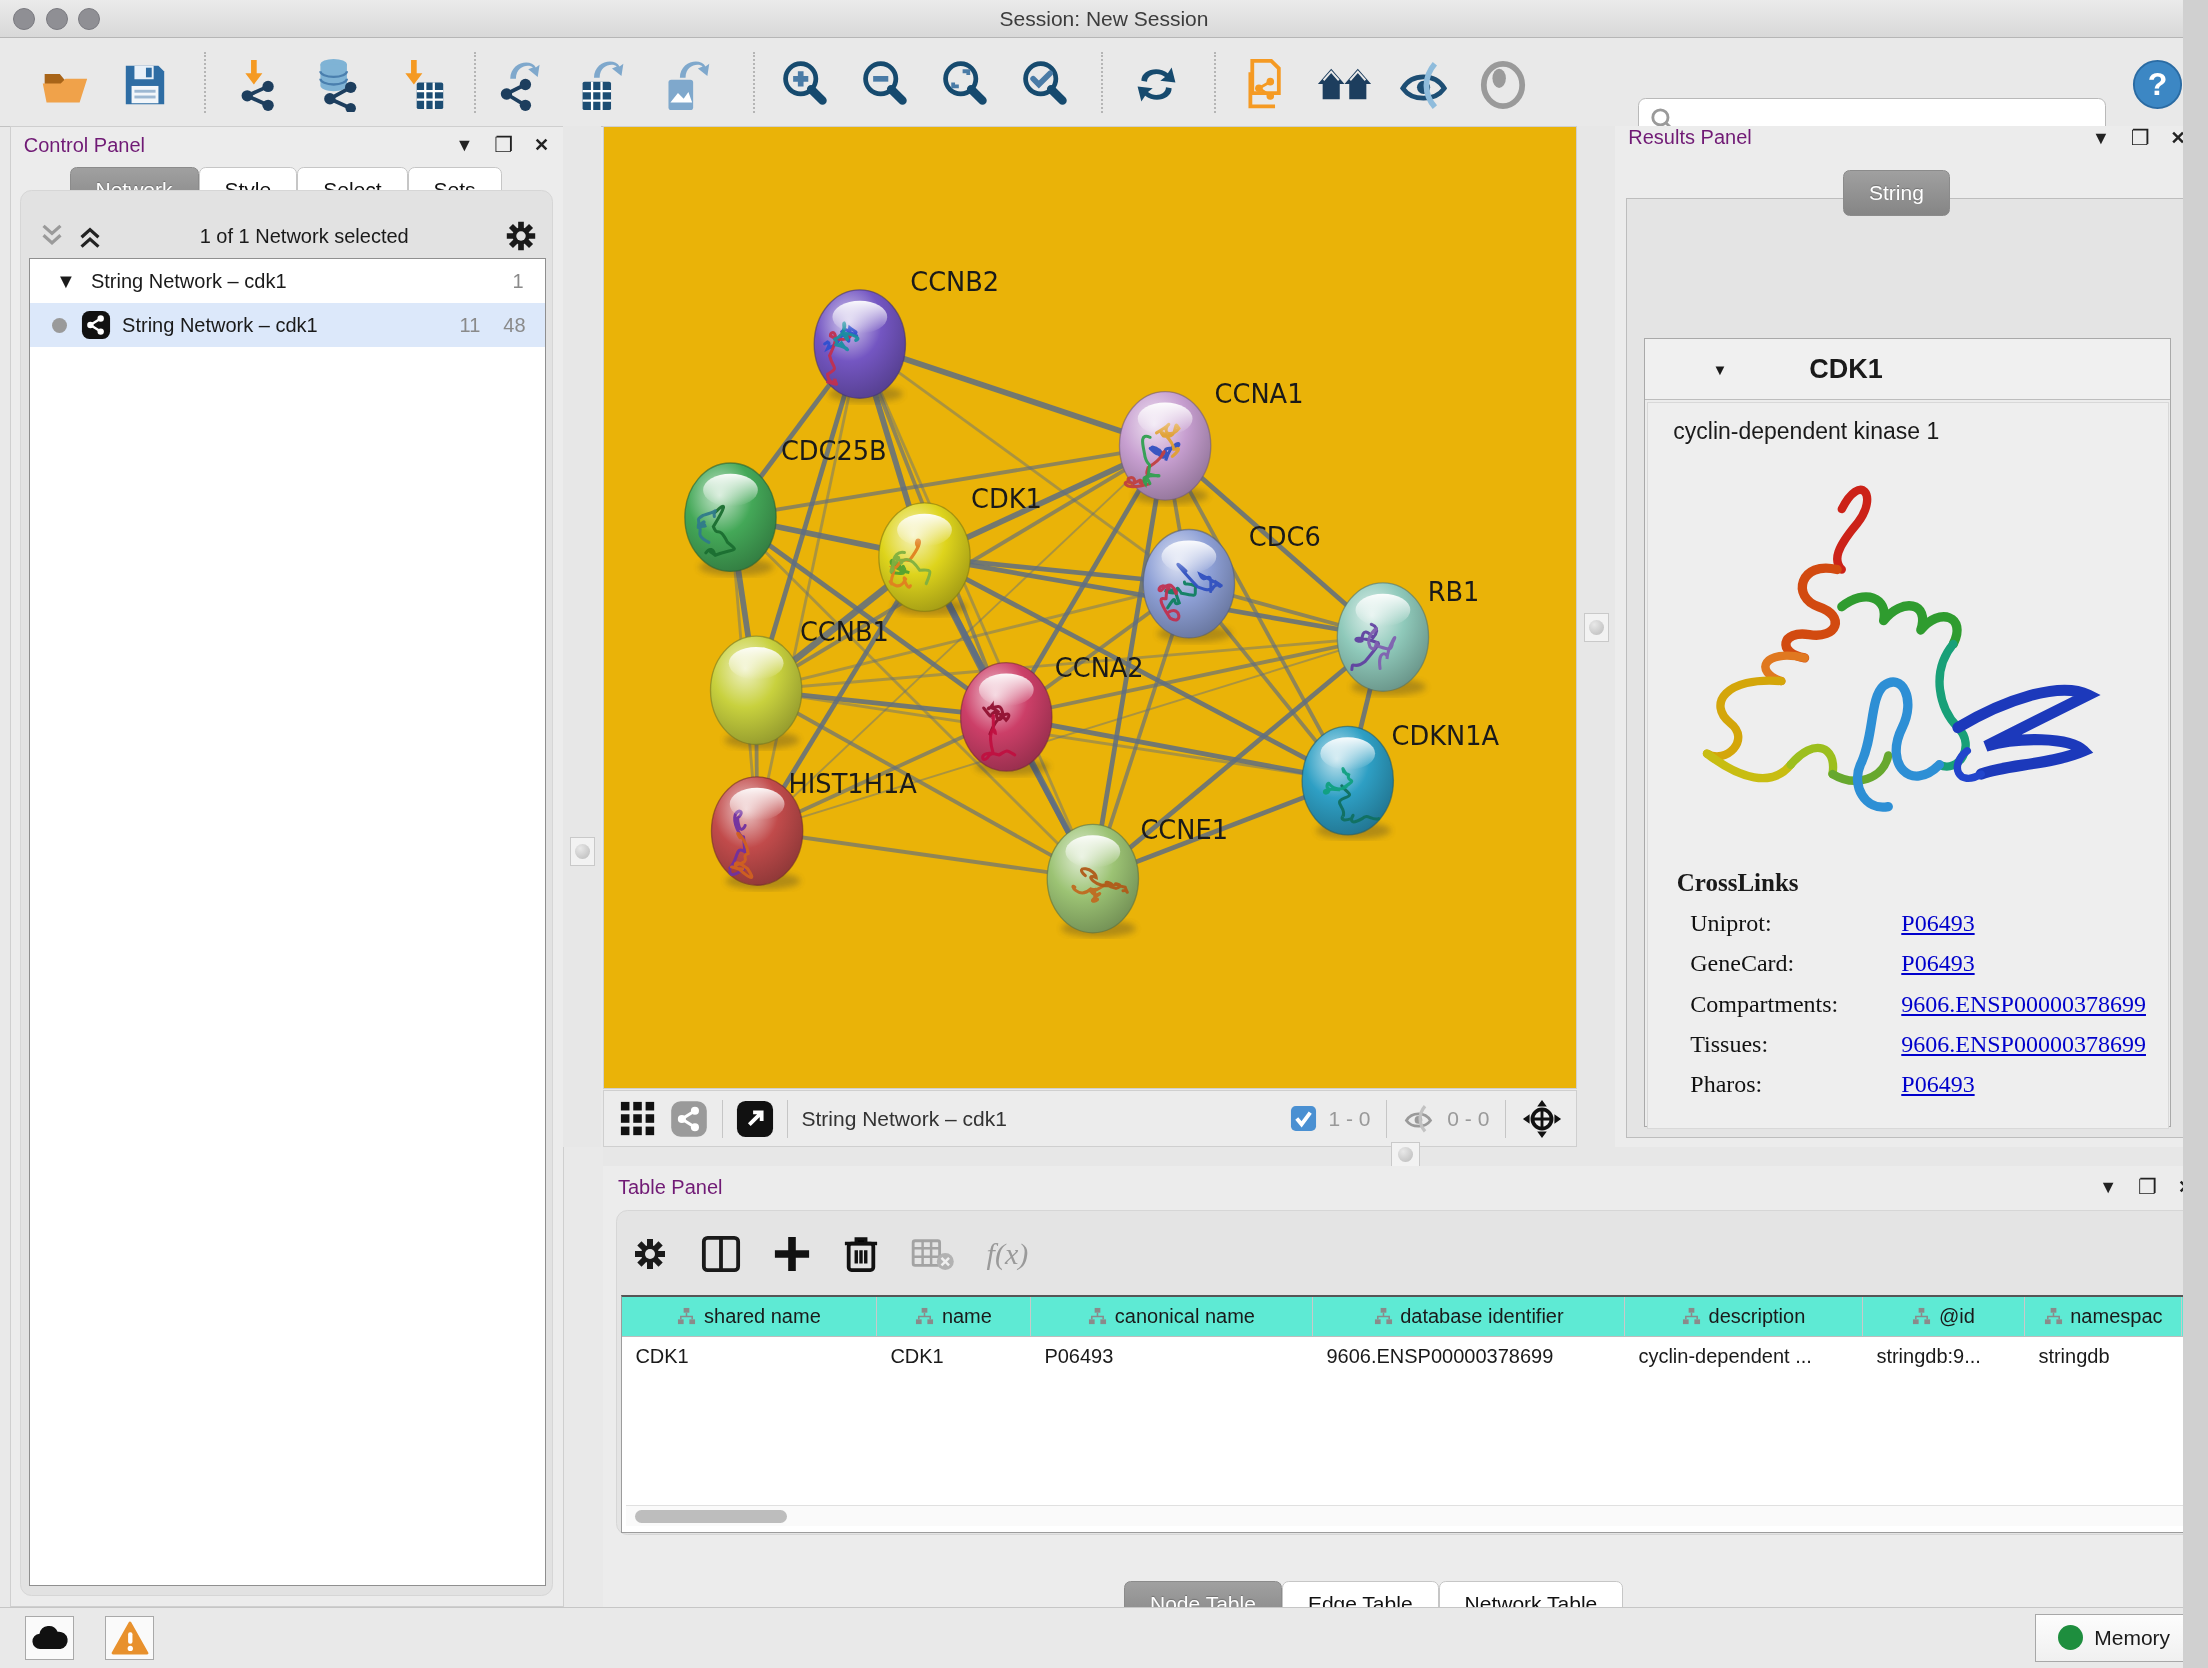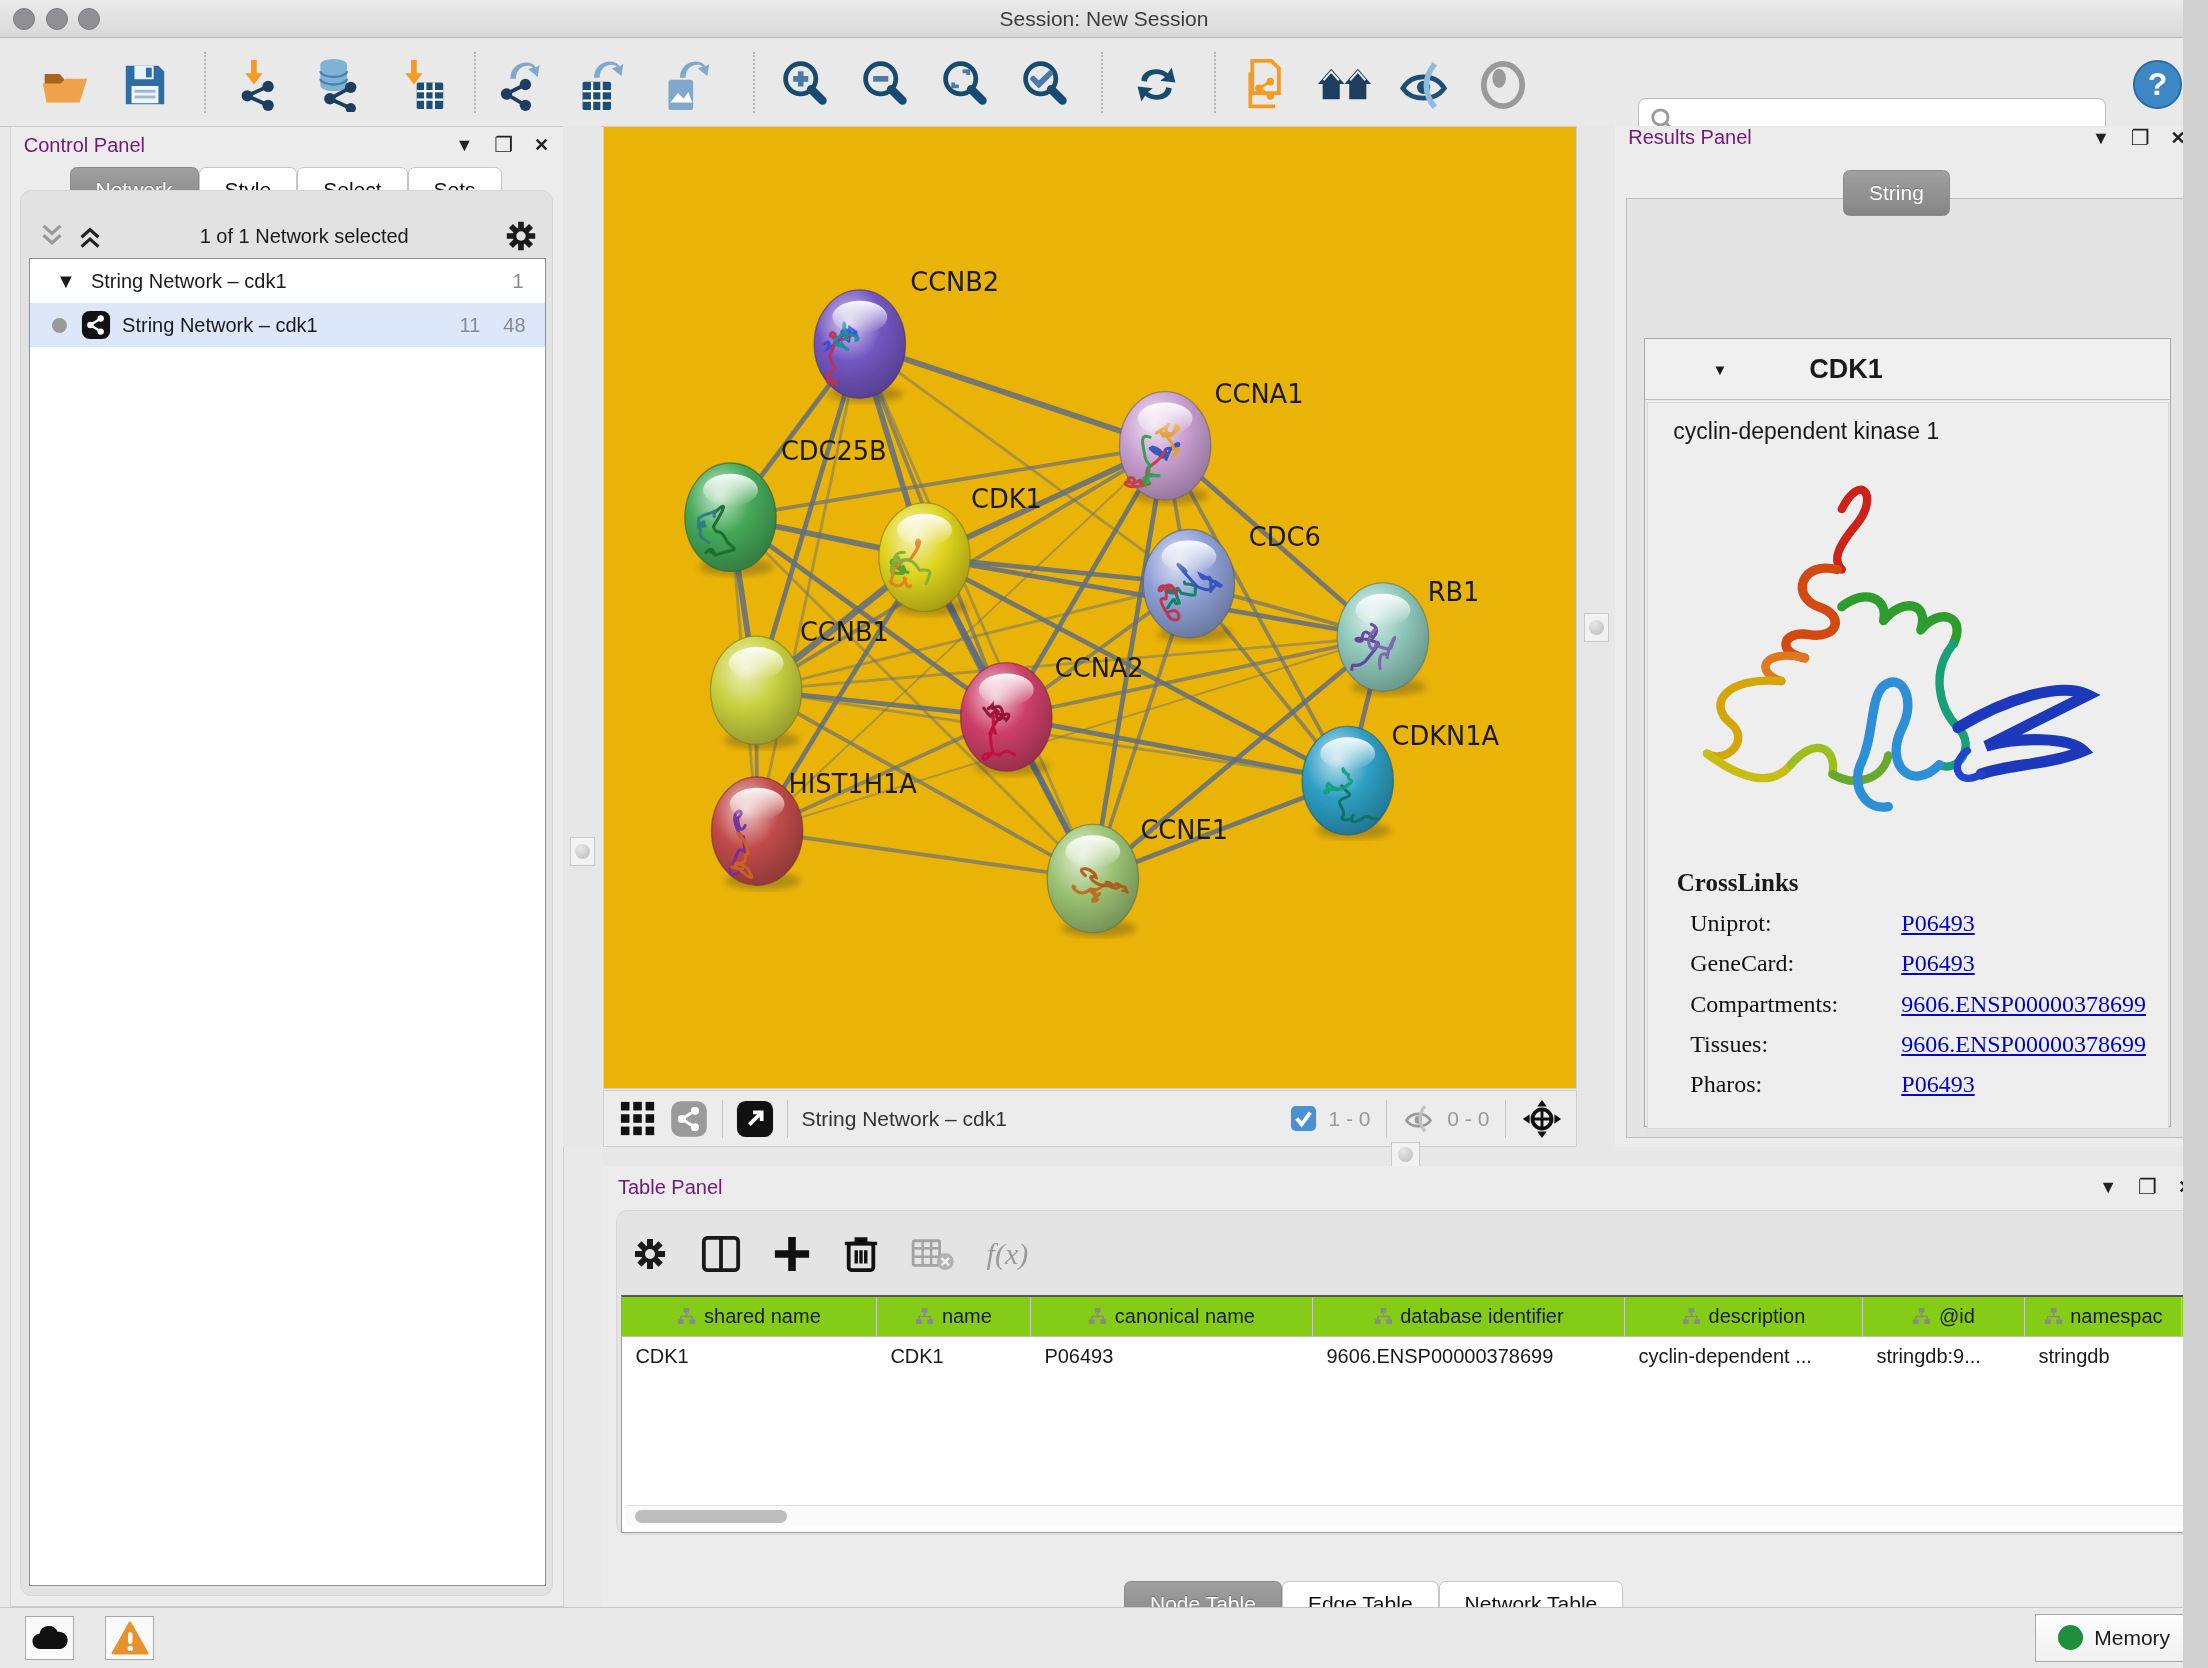--- a/index.html
+++ b/index.html
@@ -83,21 +83,21 @@
 
   
   .tpanel{position:absolute;left:603px;top:1166px;width:1605px;height:441px;background:#ececec;}
   .tp-header{position:absolute;left:0;top:0;width:100%;height:42px;display:flex;align-items:center;
     justify-content:space-between;padding:0 15px;}
   .tp-body{position:absolute;left:13.3px;top:44px;width:1581px;height:325px;background:#e4e4e4;
     border-radius:11.4px;border:1px solid #d6d6d6;}
   .tp-toolbar{position:absolute;left:13.3px;top:11.4px;height:63px;display:flex;align-items:center;gap:32px;text-align:right;}
   .tp-tablewrap{position:absolute;left:3.8px;top:84px;width:1571px;height:238px;background:#fff;
     border:1px solid #9c9c9c;border-top:2.9px solid #555;}
-  .thead{display:flex;height:40px;background:#84cc16;border-bottom:1px solid #bdbdbd;}
+  .thead{display:flex;height:40px;background:#5eead4;border-bottom:1px solid #bdbdbd;}
   .th{display:flex;align-items:center;justify-content:center;gap:7.6px;font-size:20px;
     border-right:1px solid #c9c9c9;overflow:hidden;white-space:nowrap;}
   .trowdata{display:flex;height:38px;}
   .td{font-size:20px;display:flex;align-items:center;padding-left:13.3px;overflow:hidden;white-space:nowrap;}
   .hscroll{position:absolute;left:3.8px;bottom:5.7px;width:1571px;height:21px;background:#fafafa;border-top:1px solid #e0e0e0;}
   .hthumb{position:absolute;left:9.5px;top:3.8px;width:152px;height:13.3px;border-radius:6.7px;background:#bdbdbd;}
   .tp-tabs{position:absolute;left:521px;top:379px;display:flex;margin-top:36px;}
 
   
   .statusbar{position:absolute;left:0;top:1607px;width:2208px;height:61px;background:#e9e9e9;

